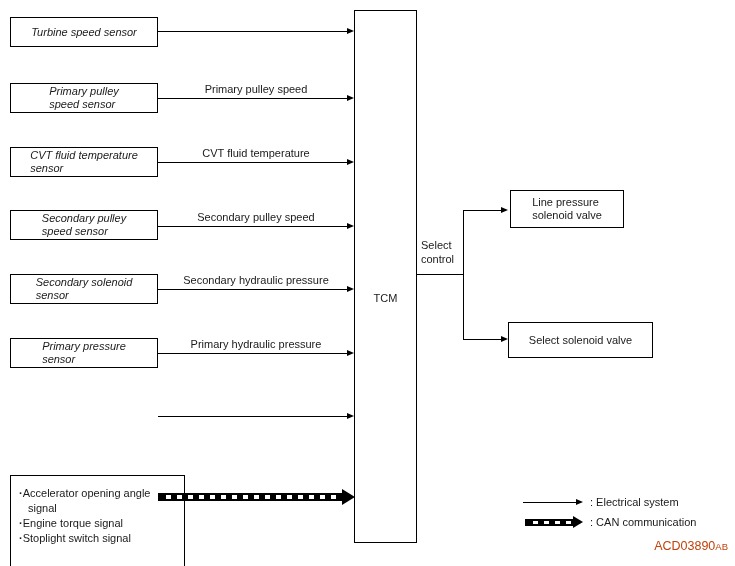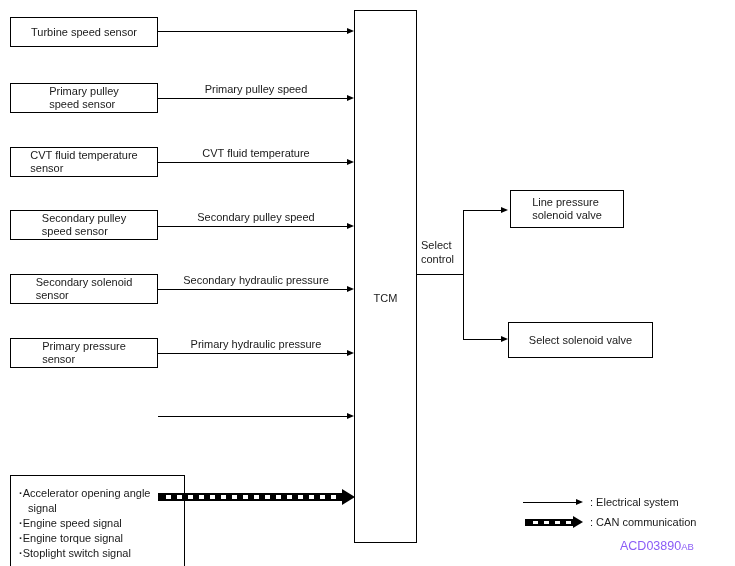--- a/index.html
+++ b/index.html
@@ -22,21 +22,21 @@
     align-items: center;
     justify-content: center;
     box-sizing: border-box;
   }
   .box .lines {
     white-space: pre-line;
     line-height: 13px;
     text-align: left;
   }
   
-  .lbox { left: 10px; width: 148px; height: 30px; }
+  .lbox { left: 10px; width: 148px; height: 30px; font-style: italic; }
   
   .arr {
     position: absolute;
     height: 0;
     border-top: 1px solid #000;
   }
   .arr::after {
     content: "";
     position: absolute;
     right: -7px;
@@ -93,23 +93,24 @@
   }
   .bullet-item::before { content: "\00B7 "; font-weight: bold; }
   
   .txt { position: absolute; line-height: 14px; }
   .pre { white-space: pre-line; }
   .figcode {
     position: absolute;
     left: 620px;
     top: 539px;
     width: 108px;
+    text-align: right;
     font-size: 12.5px;
     line-height: 14px;
-    color: #8b5cf6;
+    color: #c2410c;
   }
   .figcode .sub { font-size: 9.5px; }
 </style>
 </head>
 <body>
 
 <div class="canvas">
 
   <div class="box lbox" style="top:17px">
     <span class="lines">Turbine speed sensor</span>
@@ -130,21 +131,20 @@
     <span class="lines">Secondary solenoid
 sensor</span>
   </div>
   <div class="box lbox" style="top:338px">
     <span class="lines">Primary pressure
 sensor</span>
   </div>
 
   <div class="bullet-box" style="left:10px; top:475px; width:175px; height:92px">
     <div class="bullet-item">Accelerator opening angle signal</div>
-    <div class="bullet-item">Engine speed signal</div>
     <div class="bullet-item">Engine torque signal</div>
     <div class="bullet-item">Stoplight switch signal</div>
   </div>
 
   <div class="arr" style="left:158px; top:31px;  width:189px"></div>
   <div class="arr" style="left:158px; top:98px;  width:189px"></div>
   <div class="arr" style="left:158px; top:162px; width:189px"></div>
   <div class="arr" style="left:158px; top:226px; width:189px"></div>
   <div class="arr" style="left:158px; top:289px; width:189px"></div>
   <div class="arr" style="left:158px; top:353px; width:189px"></div>

